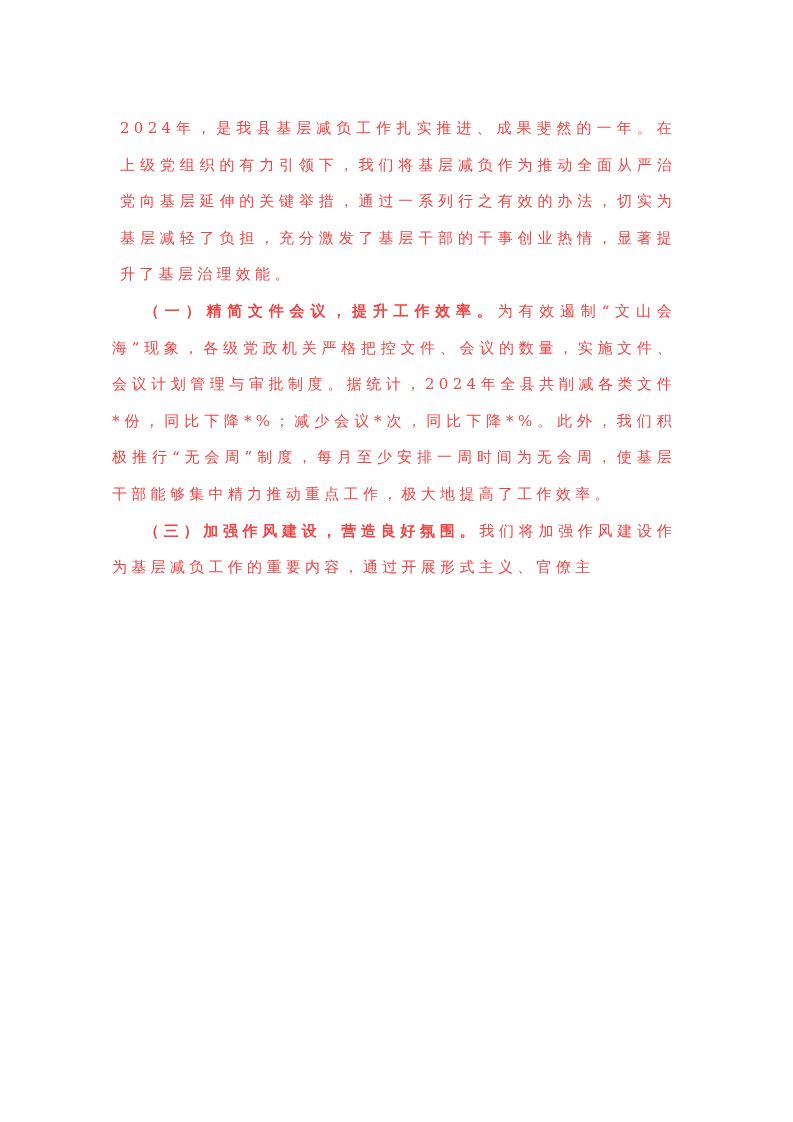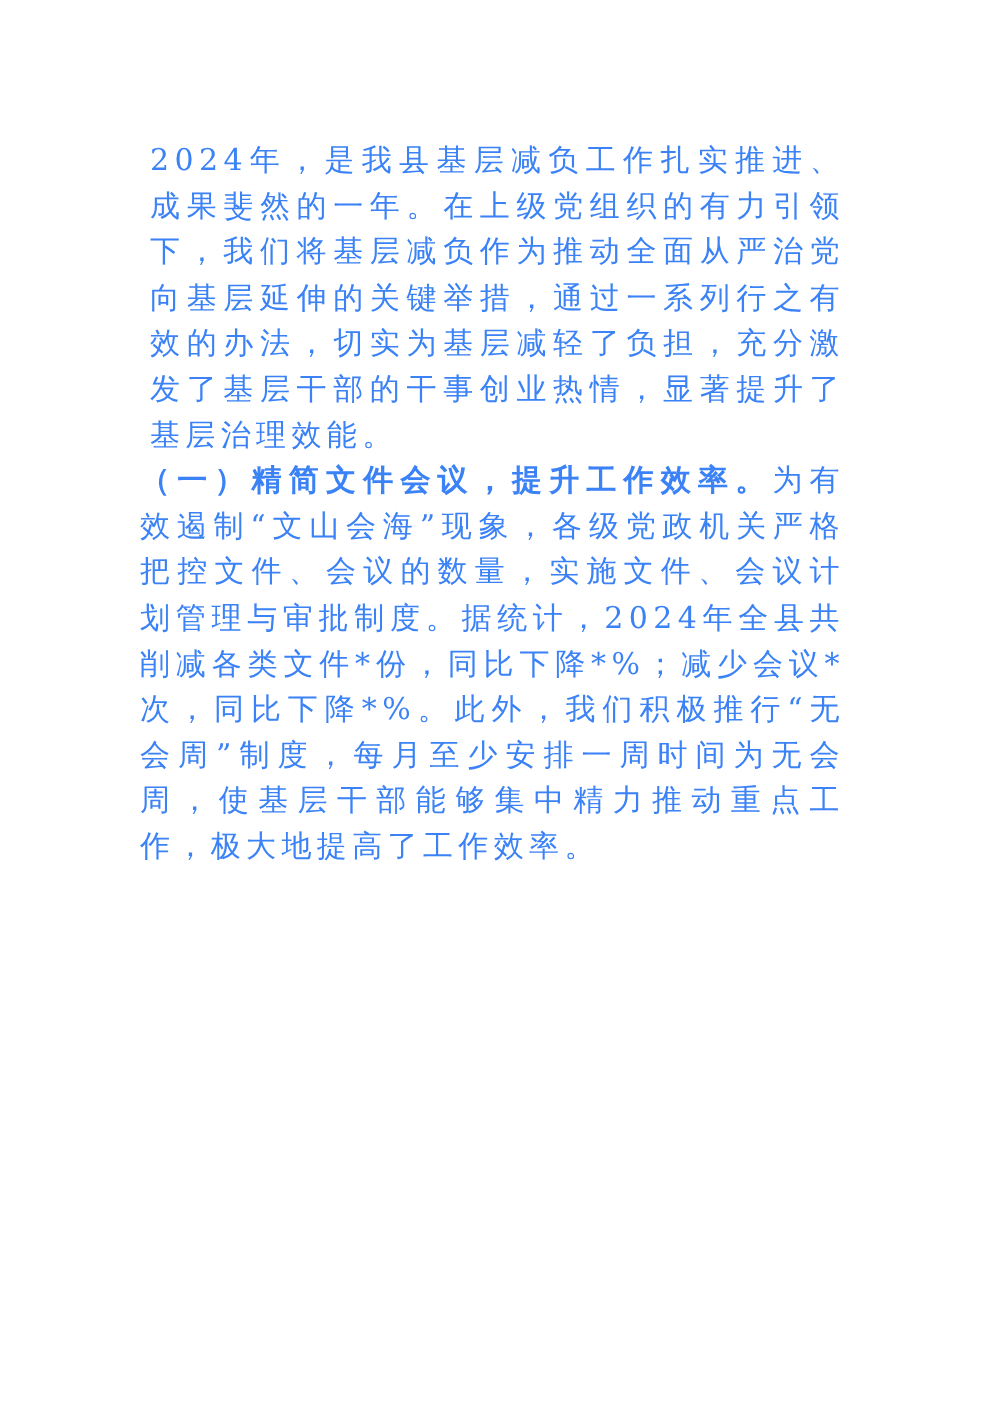--- a/index.html
+++ b/index.html
@@ -3,33 +3,34 @@
 <meta charset="utf-8">
 <style>
   html, body { margin: 0; padding: 0; background: #ffffff; }
   body { width: 793px; height: 1122px; position: relative; overflow: hidden; }
   .page {
     position: absolute;
     left: 120px;
     top: 110px;
     width: 556px;
     font-family: "DejaVu Serif", "Liberation Serif", serif;
-    font-size: 24px;
+    font-size: 15px;
     line-height: 36.6px;
-    color: #3b82f6;
+    color: #ef4444;
     letter-spacing: 4.3px;
     text-align: justify;
   }
   .para { margin: 0; }
   .heading { margin: 0; font-weight: bold; }
-  .lead { font-weight: bold; }
+  .lead { font-weight: bold; margin-left: 32px; }
   .sub { margin: 0; margin-left: -8px; }
 </style>
 </head>
 <body>
 
 <div class="page">
   <p class="para">2024年，是我县基层减负工作扎实推进、成果斐然的一年。在上级党组织的有力引领下，我们将基层减负作为推动全面从严治党向基层延伸的关键举措，通过一系列行之有效的办法，切实为基层减轻了负担，充分激发了基层干部的干事创业热情，显著提升了基层治理效能。</p>
 
   <p class="sub"><span class="lead">（一）精简文件会议，提升工作效率。</span><span>为有效遏制“文山会海”现象，各级党政机关严格把控文件、会议的数量，实施文件、会议计划管理与审批制度。据统计，2024年全县共削减各类文件*份，同比下降*%；减少会议*次，同比下降*%。此外，我们积极推行“无会周”制度，每月至少安排一周时间为无会周，使基层干部能够集中精力推动重点工作，极大地提高了工作效率。</span></p>
 
 
+  <p class="sub"><span class="lead">（三）加强作风建设，营造良好氛围。</span><span>我们将加强作风建设作为基层减负工作的重要内容，通过开展形式主义、官僚主</span></p>
 </div>
 
 </body></html>

